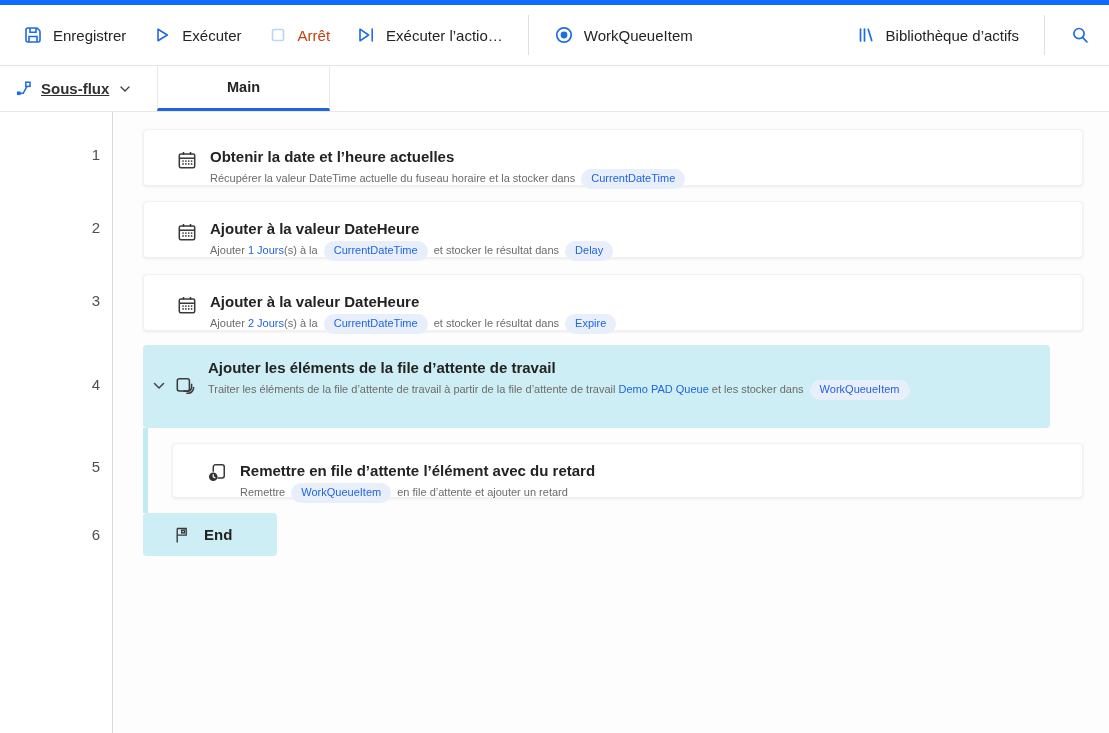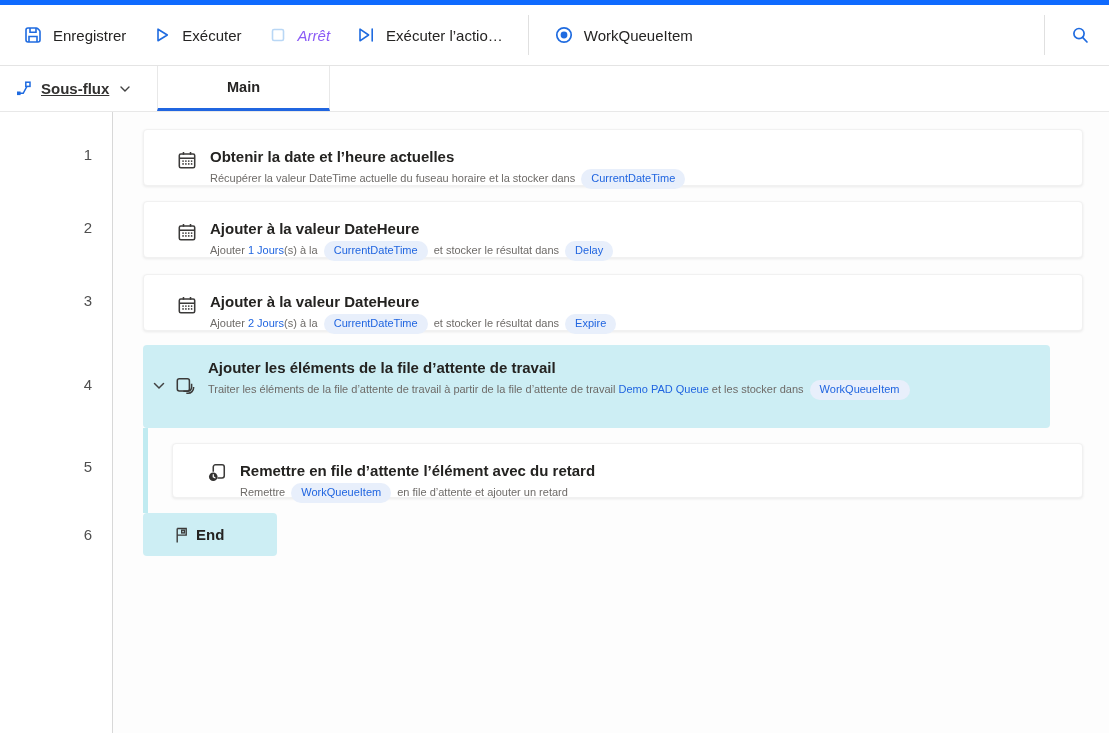--- a/index.html
+++ b/index.html
@@ -1,31 +1,31 @@
 <!DOCTYPE html>
 <html style="--accent: #2065e0; --top-strip: #0f6afe; --sel: #cdeef4; --pill: #e8effb;"><head>
 <meta charset="utf-8">
 <style>
   html,body{margin:0;padding:0;background:#fff;}
   *{box-sizing:border-box;}
   .app{
     position:relative;width:1109px;height:733px;overflow:hidden;
     font-family:"Liberation Sans","DejaVu Sans",sans-serif;
-    background:#fff;color:#252423;
+    background:#fff;color:#252423;padding-left:8px;
   }
   
   .top-strip{position:absolute;top:0;left:0;width:100%;height:5px;background:var(--top-strip,#0f6afe);}
   
   .toolbar{
     position:absolute;top:5px;left:0;width:100%;height:61px;background:#fff;
     border-bottom:1px solid #e4e4e4;display:flex;align-items:center;padding:0 6px 0 10px;
   }
   .tb-btn{display:flex;align-items:center;gap:10px;padding:8px 13px;border-radius:3px;cursor:pointer;background:transparent;border:none;font-family:inherit;}
   .tb-btn .lbl{font-size:15px;color:#252423;white-space:nowrap;}
-  .tb-btn.disabled .lbl{color:#8b5cf6;font-style:italic;}
+  .tb-btn.disabled .lbl{color:#c2410c;}
   .tb-icon{width:20px;height:20px;flex:0 0 auto;display:block;}
   .tb-divider{width:1px;height:40px;background:#e0e0e0;margin:0 12px;flex:0 0 auto;}
   .tb-spacer{flex:1 1 auto;}
   
   .tabbar{
     position:absolute;top:66px;left:0;width:100%;height:46px;background:#fff;
     border-bottom:1px solid #e8e8e8;display:flex;align-items:stretch;
   }
   .subflow-select{display:flex;align-items:center;gap:9px;width:157px;padding-left:15px;cursor:pointer;}
   .subflow-select .lbl{font-size:15px;font-weight:600;color:#323130;text-decoration:underline;}
@@ -60,21 +60,21 @@
   .chev{width:14px;height:14px;flex:0 0 auto;margin:29px 8px 0 0;cursor:pointer;}
   .a-text{min-width:0;}
   .a-title{font-size:15px;font-weight:700;color:#242321;line-height:20px;margin-top:8px;white-space:nowrap;}
   .a-desc{font-size:11px;color:#6e6b68;line-height:19px;margin-top:2px;}
   .r4 .a-desc{max-width:800px;}
   .seg-link{color:var(--accent,#1f6be0);}
   .seg-pill{
     display:inline-block;background:var(--pill,#e8effb);color:var(--accent,#2266e0);
     border-radius:10px;padding:1px 10px 2px;margin:0 3px;line-height:17px;white-space:nowrap;
   }
-  .end-label{font-size:15px;font-weight:700;color:#242321;margin-left:4px;}
+  .end-label{font-size:15px;font-weight:700;color:#242321;margin-left:12px;}
   .end-icon{width:20px;height:20px;flex:0 0 auto;}
 </style>
 </head>
 <body>
 
 <div class="app">
   <div class="top-strip"></div>
 
   <div class="toolbar">
     <button class="tb-btn">
@@ -113,20 +113,28 @@
     <button class="tb-btn">
       <svg class="tb-icon" viewBox="0 0 20 20">
         <circle cx="10" cy="10" r="7.2" fill="none" stroke="#1f6be0" stroke-width="1.7"></circle>
         <circle cx="10" cy="10" r="3.4" fill="#1f6be0"></circle>
       </svg>
       <span class="lbl">WorkQueueItem</span>
     </button>
 
     <div class="tb-spacer"></div>
 
+    <button class="tb-btn">
+      <svg class="tb-icon" viewBox="0 0 20 20" fill="none" stroke="#1f6be0" stroke-width="1.7" stroke-linecap="round">
+        <path d="M4.5 4v12"></path>
+          <path d="M8.5 4v12"></path>
+          <path d="M12.3 4.4l3.4 11.2"></path>
+      </svg>
+      <span class="lbl">Bibliothèque d’actifs</span>
+    </button>
 
     <div class="tb-divider"></div>
 
     <button class="tb-btn">
       <svg class="tb-icon" viewBox="0 0 20 20" fill="none" stroke="#1f6be0" stroke-width="1.7" stroke-linecap="round">
         <circle cx="9" cy="8.6" r="5.1"></circle>
           <path d="M12.8 12.6L17 17"></path>
       </svg>
     </button>
   </div>

